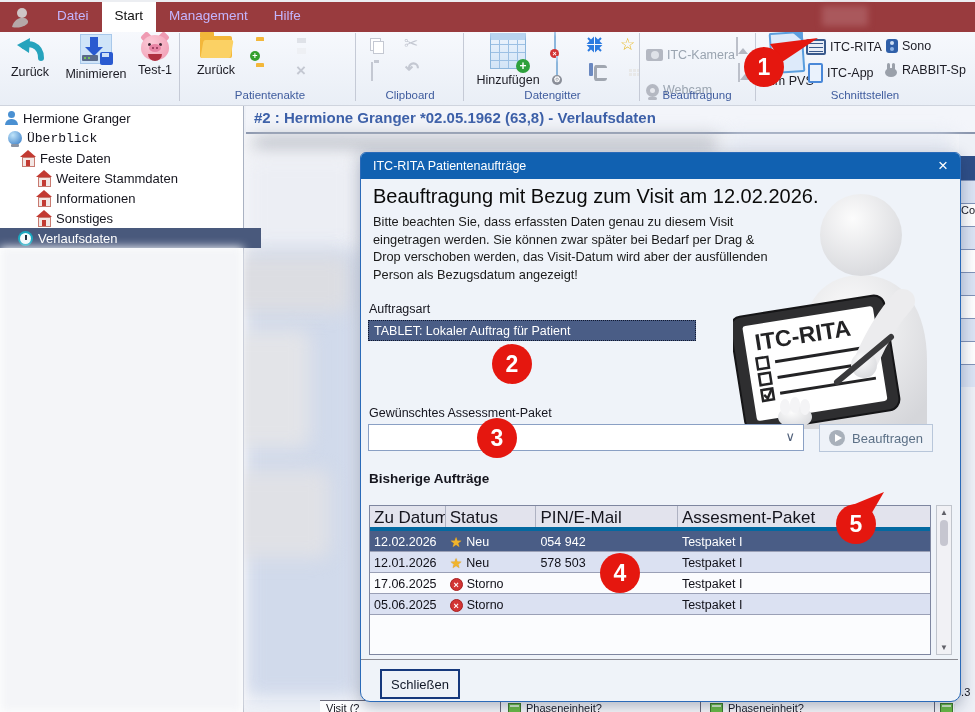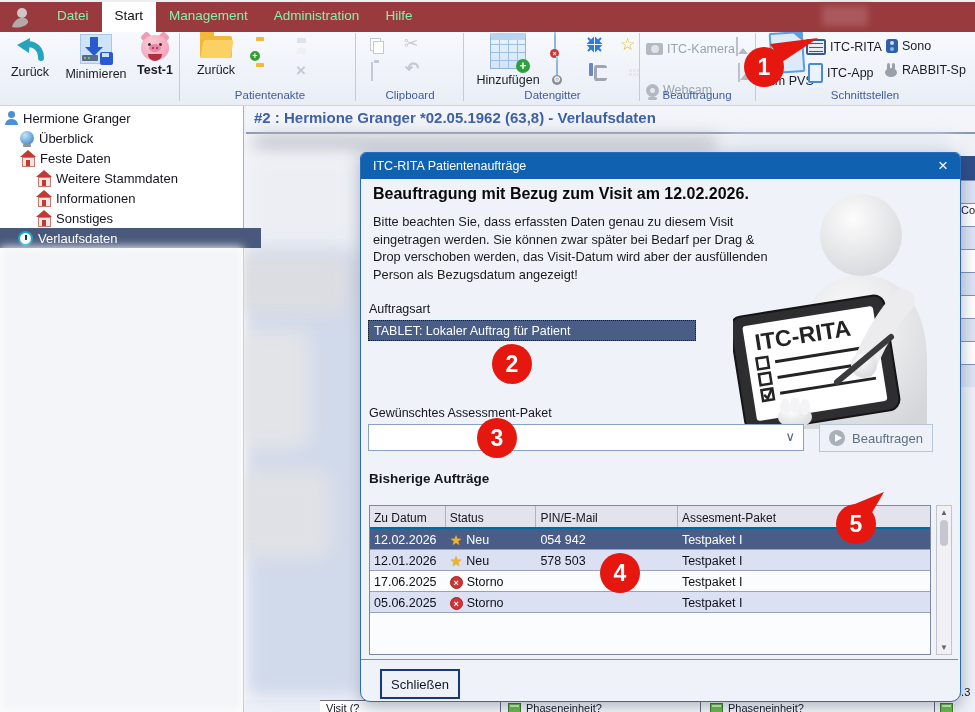--- a/index.html
+++ b/index.html
@@ -2,21 +2,21 @@
 <html><head>
 <meta charset="utf-8">
 <style>
   html,body{margin:0;padding:0;}
   body{width:975px;height:712px;position:relative;overflow:hidden;
        font-family:"Liberation Sans",sans-serif;background:#eef1f7;}
   .abs{position:absolute;}
   
   .menubar{left:0;top:0;width:975px;height:30px;background:#993b3e;border-top:2px solid #eceef2;
            display:flex;align-items:stretch;z-index:5;}
-  .menutab{color:#86efac;font-size:13.5px;padding:6px 13px 0 13px;cursor:default;white-space:nowrap;}
+  .menutab{color:#c4b5fd;font-size:13.5px;padding:6px 13px 0 13px;cursor:default;white-space:nowrap;}
   .menutab.active{background:#ffffff;color:#101010;}
   .menu-blur{left:822px;top:6px;width:46px;height:20px;background:#aa585c;filter:blur(3px);z-index:6;}
   
   .ribbon{left:0;top:30px;width:975px;height:75px;background:linear-gradient(#f7f9fd,#e9eef6);
           border-bottom:1px solid #cfd4de;z-index:4;}
   .vsep{top:3px;height:68px;width:1px;background:#c5cad6;}
   .grouplabel{top:59px;font-size:11.5px;color:#3f5c9e;text-align:center;white-space:nowrap;}
   .bigbtn{display:flex;flex-direction:column;align-items:center;font-size:12.5px;color:#1c1c24;white-space:nowrap;}
   .txtbtn{font-size:12.5px;color:#1c1c24;white-space:nowrap;display:flex;align-items:center;gap:4px;}
   .gray-t{color:#9aa4b0;}
@@ -116,39 +116,39 @@
   .bstrip{left:320px;top:700px;width:635px;height:12px;background:#fdfdfe;border-top:1px solid #6a6a7a;z-index:3;overflow:hidden;}
   .bcell{position:absolute;top:1px;font-size:11px;color:#15151e;white-space:nowrap;}
   .bsep{position:absolute;top:0;width:1px;height:12px;background:#6a6a7a;}
   .gicon{position:absolute;top:2px;width:11px;height:8px;background:#6cbf44;border:1px solid #3e7a28;}
   .gicon:before{content:"";position:absolute;left:1px;top:1px;right:1px;height:2px;background:#d8f0c8;}
   
   .dialog{left:360px;top:152px;width:599px;height:548px;background:#eff3f9;border:1px solid #2a6ab8;
           border-radius:6px 6px 10px 10px;box-shadow:0 5px 16px rgba(20,40,80,.35);z-index:10;}
   .dtitle{height:26px;background:#1161b1;border-radius:5px 5px 0 0;color:#fff;font-size:12.5px;line-height:26px;padding-left:12px;}
   .dclose{position:absolute;right:12px;top:1px;color:#fff;font-size:17px;line-height:24px;cursor:pointer;}
-  .dhead{position:absolute;left:12px;top:32px;font-size:16px;font-weight:bold;color:#0a0a0a;white-space:nowrap;}
+  .dhead{position:absolute;left:12px;top:32px;font-size:20px;font-weight:normal;color:#0a0a0a;white-space:nowrap;}
   .dpara{position:absolute;left:12px;top:60px;width:408px;font-size:12.8px;line-height:17.6px;color:#1a1a1a;}
   .dlabel{position:absolute;font-size:12.5px;color:#15151e;}
   .selbar{position:absolute;left:7px;top:167px;width:328px;height:21px;background:#4a5d86;color:#fff;
           font-size:12.5px;line-height:21px;padding-left:5px;border:1px dotted #101830;box-sizing:border-box;}
   .combo{position:absolute;left:7px;top:271px;width:436px;height:27px;background:#fff;border:1px solid #8aa0c4;box-sizing:border-box;}
   .combo .chev{position:absolute;right:8px;top:4px;color:#50607a;font-size:13px;}
   .btn{position:absolute;box-sizing:border-box;display:flex;align-items:center;justify-content:center;gap:7px;
        background:#eef2f8;font-size:13px;cursor:pointer;}
   .btn.soft{border:1px solid #b8c6da;color:#5c7086;}
   .btn.strong{border:2px solid #16387c;color:#101828;}
   .play{width:16px;height:16px;border-radius:50%;background:#a8b0ba;position:relative;}
   .play:before{content:"";position:absolute;left:6px;top:4px;border-left:7px solid #fff;border-top:4px solid transparent;border-bottom:4px solid transparent;}
   .trash{width:11px;height:12px;background:#5478c0;border-radius:0 0 2px 2px;position:relative;}
   .trash:before{content:"";position:absolute;left:-2px;top:-3px;width:15px;height:2px;background:#5478c0;}
   .trash:after{content:"";position:absolute;left:2px;top:2px;width:1.5px;height:8px;background:#e8eefa;box-shadow:3px 0 0 #e8eefa,6px 0 0 #e8eefa;}
   
   .dtable{position:absolute;left:8px;top:352px;width:562px;height:150px;background:#fbfcfe;border:1px solid #7e86a0;box-sizing:border-box;}
-  .trowh{display:flex;height:21px;background:#e2e3ed;border-bottom:2px solid #0369a1;font-size:12px;color:#15151e;}
+  .trowh{display:flex;height:21px;background:#e2e3ed;border-bottom:4px solid #0369a1;font-size:17px;color:#15151e;}
   .trow{display:flex;height:20px;font-size:12.5px;color:#101018;border-bottom:1px solid #9aa0b6;}
   .trow.alt{background:#dbe1f2;}
   .trow.sel{background:#4a5d86;color:#fff;}
   .tc{box-sizing:border-box;padding:2px 0 0 4px;overflow:hidden;white-space:nowrap;display:flex;align-items:center;gap:4px;}
   .c1{width:76px;} .c2{width:91px;} .c3{width:142px;} .c4{width:253px;}
   .trowh .tc{border-right:1px solid #aeb2c2;}
   .staric{color:#f0b42c;font-size:14px;text-shadow:0 0 1px #c8891a;line-height:14px;}
   .stornic{width:13px;height:13px;border-radius:50%;background:#d23434;border:1px solid #a82020;color:#fff;
            font-size:9px;font-weight:bold;line-height:12px;text-align:center;box-sizing:border-box;}
   .scroll{position:absolute;left:575px;top:352px;width:16px;height:150px;background:#f1f1f5;border:1px solid #c0c4cc;box-sizing:border-box;}
@@ -167,21 +167,20 @@
   <span class="abs" style="left:6px;top:3px;">
     <svg width="26" height="26">
         <circle cx="16" cy="8" r="5" fill="#cfc6c6"></circle>
         <path d="M6 22 C8 12 20 10 22 16 C23 20 14 24 6 22Z" fill="#b5a8a8"></path>
       </svg>
   </span>
   <span style="width:44px;"></span>
   <span class="menutab">Datei</span>
   <span class="menutab active">Start</span>
   <span class="menutab">Management</span>
-  <span class="menutab">Administration</span>
   <span class="menutab">Hilfe</span>
 </div>
 <div class="abs menu-blur"></div>
 
 <div class="abs ribbon">
   
   <div class="abs bigbtn" style="left:2px;top:4px;width:56px;">
     <span>
       <svg width="32" height="28">
           <path d="M27 24 C27 10 13 8 10 12" fill="none" stroke="#26a3bd" stroke-width="6" stroke-linecap="round"></path>
@@ -191,21 +190,21 @@
     <span>Zurück</span>
   </div>
   <div class="abs bigbtn" style="left:60px;top:4px;width:72px;">
     <span class="minimi">
         <span class="arrow"></span>
         <span class="srv"></span>
         <span class="flop"></span>
       </span>
     <span style="margin-top:3px;">Minimieren</span>
   </div>
-  <div class="abs bigbtn" style="left:132px;top:4px;width:46px;font-weight:bold;">
+  <div class="abs bigbtn" style="left:132px;top:4px;width:46px;">
     <span class="pig">
       <span class="ear earl"></span>
         <span class="ear earr"></span>
         <span class="face"></span>
       <span class="eye" style="left:8px;"></span>
         <span class="eye" style="right:8px;"></span>
       <span class="snout"></span>
         <span class="mouth"></span>
     </span>
     <span style="margin-top:2px;">Test-1</span>
@@ -262,21 +261,21 @@
   <span class="abs" style="left:620px;top:4px;color:#e8b820;font-size:17px;">☆</span>
   <span class="abs gridicon" style="left:552px;top:33px;width:15px;height:13px;">
     <span class="lines"></span><span class="gbadge" style="right:-5px;bottom:-5px;width:10px;height:10px;background:#8a8e98;font-size:8px;line-height:10px;">⚙</span>
   </span>
   <span class="abs clampicon" style="left:587px;top:32px;"></span>
   <span class="abs calcicon" style="left:621px;top:31px;"></span>
   <div class="abs grouplabel" style="left:465px;width:175px;">Datengitter</div>
   <div class="abs vsep" style="left:639px;"></div>
 
   
-  <div class="abs txtbtn gray-t" style="left:646px;top:12px;">
+  <div class="abs txtbtn gray-t" style="left:646px;top:18px;">
     <span class="camicon"></span>
     <span>ITC-Kamera</span>
   </div>
   <div class="abs txtbtn gray-t" style="left:646px;top:34px;margin-top:19px;">
     <span class="webicon"></span>
     <span>Webcam</span>
   </div>
   <span class="abs photob" style="left:730px;top:8px;"></span>
   <span class="abs photob" style="left:730px;top:34px;"></span>
   <div class="abs grouplabel" style="left:640px;width:114px;">Beauftragung</div>
@@ -304,21 +303,21 @@
     <span>RABBIT-Sp</span>
   </div>
   <div class="abs grouplabel" style="left:790px;width:150px;">Schnittstellen</div>
 </div>
 
 <div class="abs sidebar">
   <div class="snav" style="top:3px;padding-left:4px;">
     <span class="person"></span>
     <span>Hermione Granger</span>
   </div>
-  <div class="snav" style="top:23px;padding-left:20px;">
+  <div class="snav" style="top:23px;padding-left:8px;font-family:Liberation Mono, monospace;">
     <span class="ball"></span>
     <span>Überblick</span>
   </div>
   <div class="snav" style="top:43px;padding-left:20px;">
     <span class="house">
         <span class="door"></span>
       </span>
     <span>Feste Daten</span>
   </div>
   <div class="snav" style="top:63px;padding-left:36px;">

